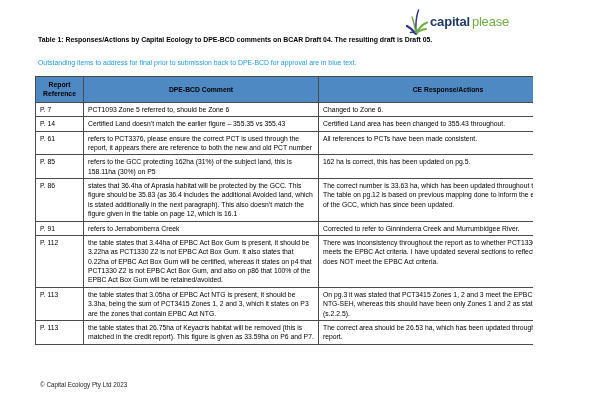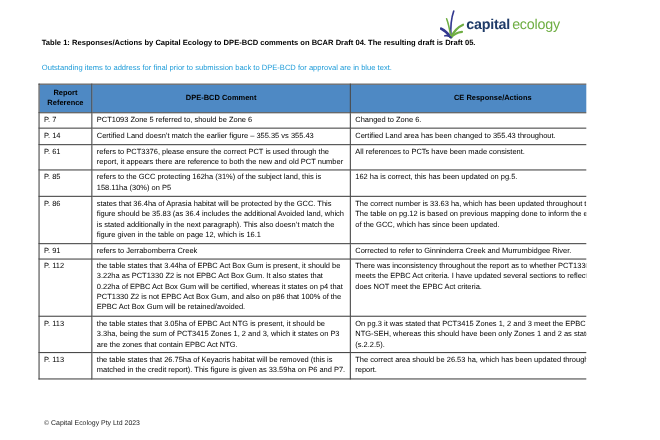--- a/index.html
+++ b/index.html
@@ -41,21 +41,21 @@
       <svg width="22" height="27" viewBox="0 0 22 27">
         <path d="M10 26 C 7 22, 4 19.5, 1 18" stroke="#33388f" stroke-width="2.4" fill="none" stroke-linecap="round"></path>
         <path d="M10 26 C 9.5 18, 10 9, 12.5 2" stroke="#33388f" stroke-width="1.5" fill="none" stroke-linecap="round"></path>
         <path d="M10 26 C 9 20, 8 14, 6 9" stroke="#6fae43" stroke-width="1.4" fill="none" stroke-linecap="round"></path>
         <path d="M10 26 C 12.5 20.5, 16.5 16.5, 21 14.5" stroke="#6fae43" stroke-width="2" fill="none" stroke-linecap="round"></path>
         <path d="M10 26 C 12.5 23, 15.5 21.5, 20 21" stroke="#6fae43" stroke-width="2" fill="none" stroke-linecap="round"></path>
         <path d="M10 26 C 8.5 24.5, 6.5 24, 4.5 24.5" stroke="#33388f" stroke-width="1.6" fill="none" stroke-linecap="round"></path>
       </svg>
     </span>
     <span class="logo-word1">capital</span>
-    <span class="logo-word2">ecology</span>
+    <span class="logo-word2">please</span>
   </div>
 
   <div class="title">Table 1: Responses/Actions by Capital Ecology to DPE-BCD comments on BCAR Draft 04. The resulting draft is Draft 05.</div>
 
   <div class="note">Outstanding items to address for final prior to submission back to DPE-BCD for approval are in blue text.</div>
 
   <table class="doc-table">
     <colgroup>
         <col class="c-ref">
         <col class="c-comment">

